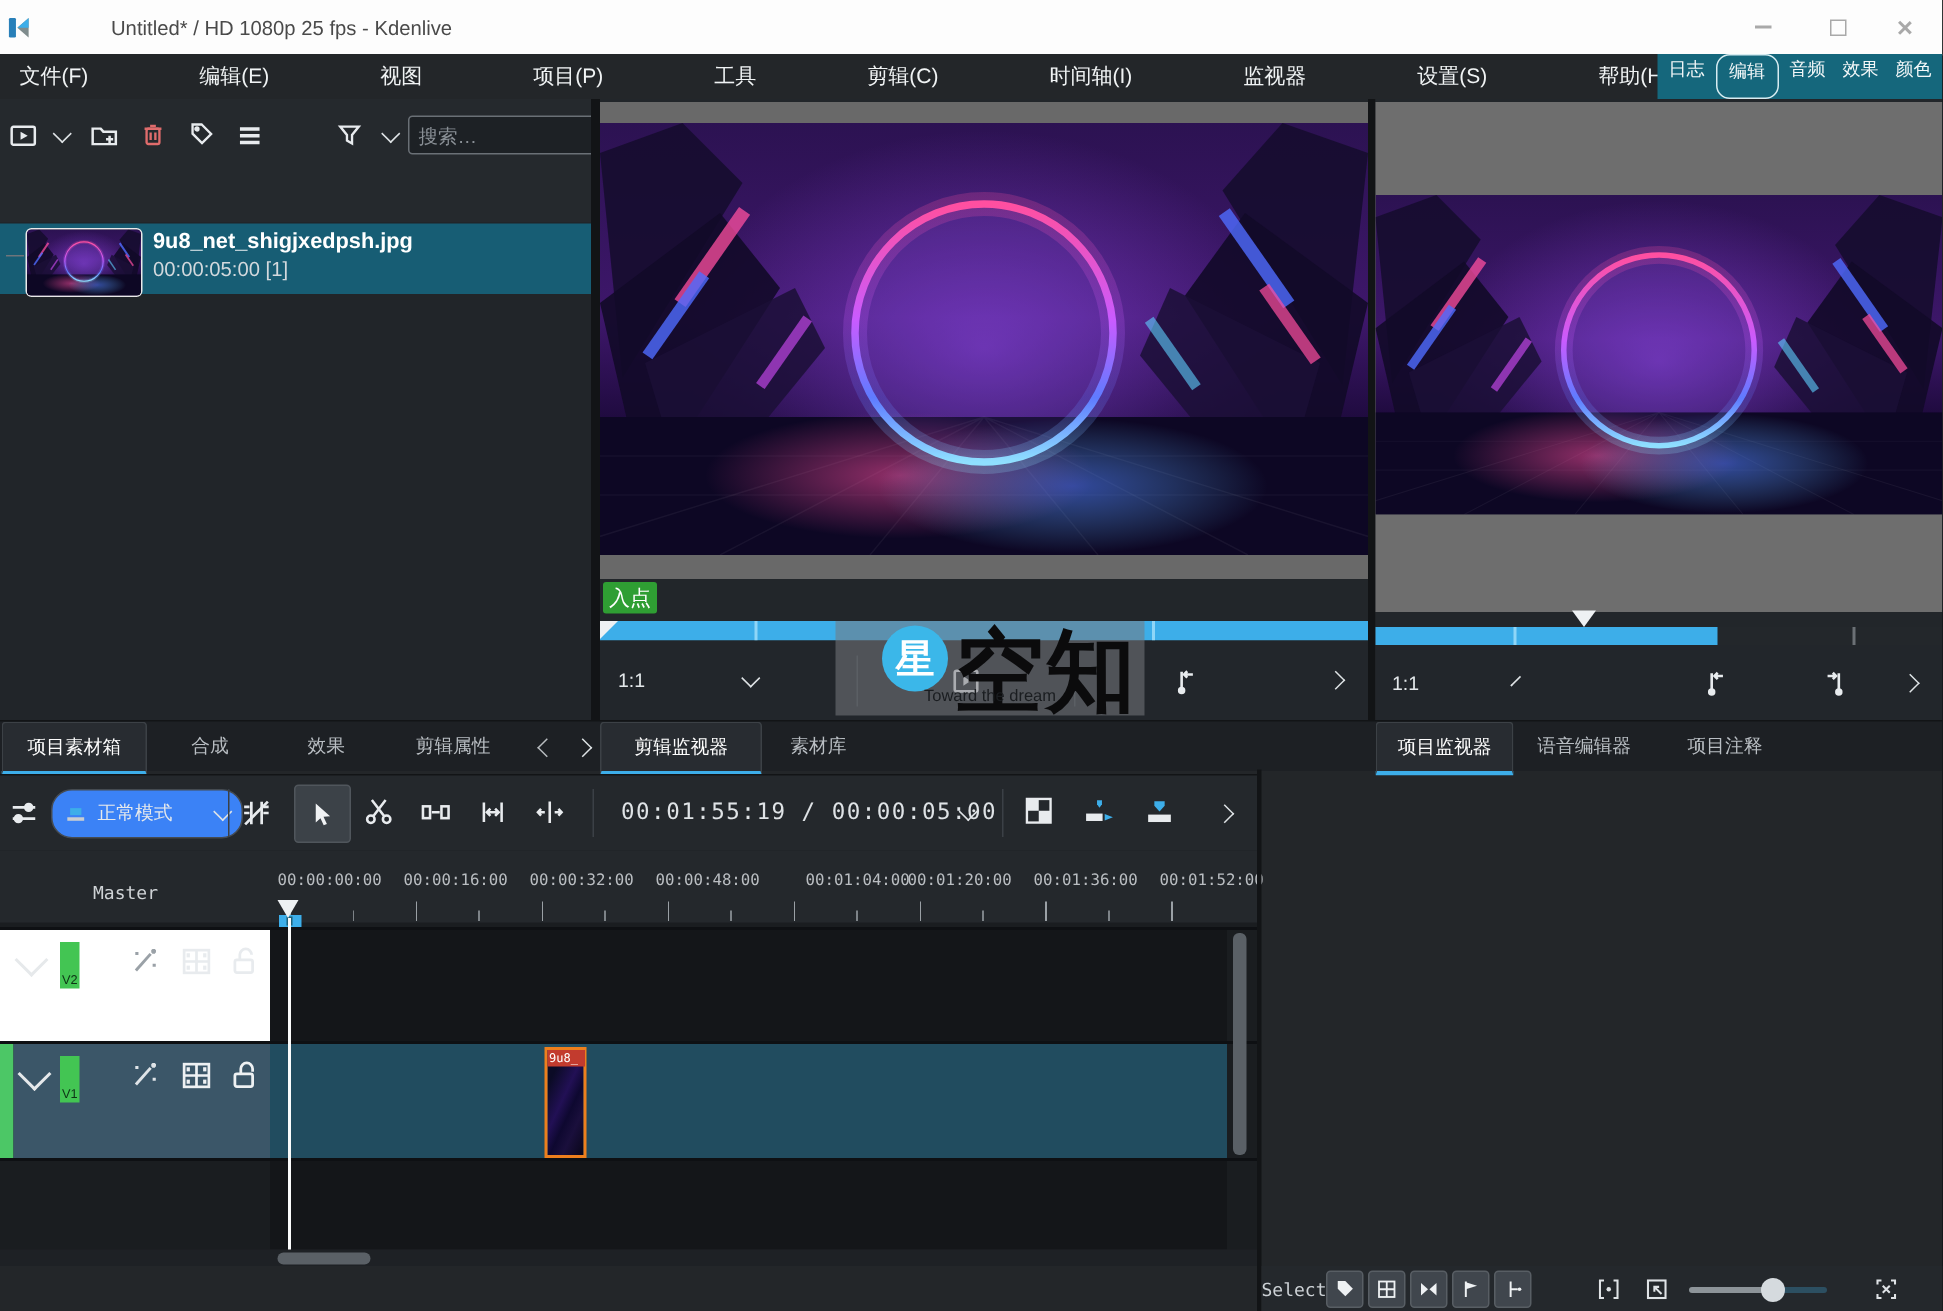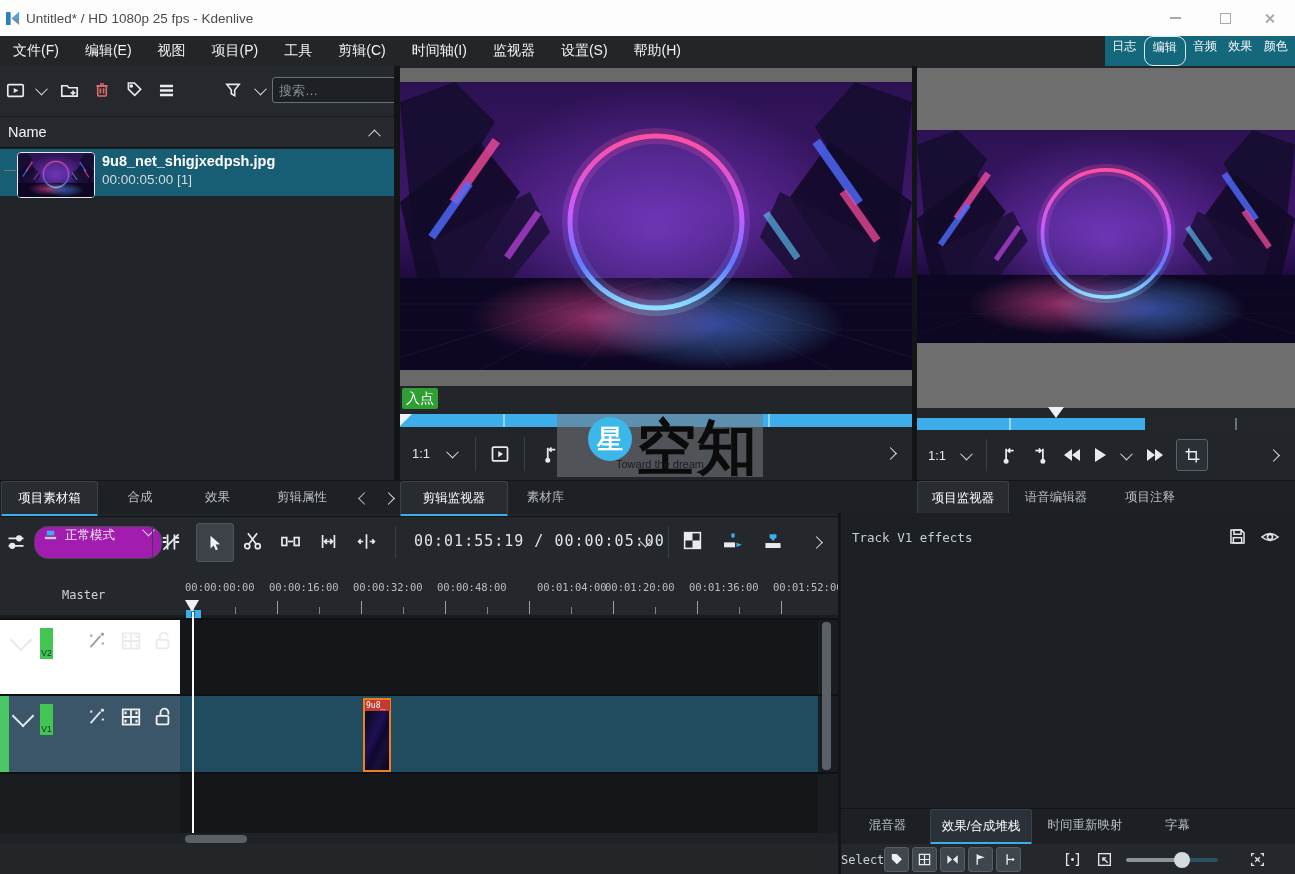--- a/index.html
+++ b/index.html
@@ -1,18 +1,18 @@
 <!DOCTYPE html>
 <html><head>
 <meta charset="utf-8">
 <style>
   html,body{margin:0;padding:0;background:#0d0f11;}
   #app{position:relative;width:1295px;height:874px;background:#232629;overflow:hidden;
        font-family:"Liberation Sans",sans-serif;color:#eceff1;font-size:13px;}
-  .abs{position:absolute;}
+  .abs{position:absolute;gap:48px;}
   .flex{display:flex;align-items:center;}
   .mono{font-family:"DejaVu Sans Mono",monospace;}
 
   
   .titlebar{left:0;top:0;width:1295px;height:36px;background:#fdfdfd;color:#3c3c3c;
             border-bottom:1px solid #d9d9d9;}
   .titlebar .title{margin-left:6px;font-size:13.5px;color:#4a4a4a;}
   .winctl{position:absolute;top:0;height:36px;width:46px;display:flex;align-items:center;justify-content:center;}
   .wc-min{left:1152px;} .wc-max{left:1202px;} .wc-close{left:1246px;}
   .wc-bar{width:11px;height:1.6px;background:#a9a9a9;}
@@ -82,22 +82,22 @@
 
   
   .tabbar{left:0;top:480px;width:1295px;height:33px;background:#1d2024;border-top:1px solid #121416;}
   .dtab{position:absolute;top:0;height:32px;display:flex;align-items:center;justify-content:center;
         font-size:12.5px;color:#b9bec3;}
   .dtab.active{background:#282c31;border:1px solid #3c4146;border-bottom:3px solid #3daee9;
                border-radius:3px 3px 0 0;color:#fdfdfd;}
 
   
   .tltool{left:0;top:516px;width:838px;height:51px;background:#24282c;border-top:1px solid #121416;}
-  .dropdown{position:absolute;left:34px;top:9px;width:110px;height:31px;background:#a21caf;
-            border:1px solid #454b51;border-radius:14px;display:flex;padding:0 8px;gap:7px;}
+  .dropdown{position:absolute;left:34px;top:9px;width:110px;height:31px;background:#3b82f6;
+            border:1px solid #454b51;border-radius:14px;display:flex;align-items:center;padding:0 8px;gap:7px;}
   .dd-label{font-size:12.5px;color:#e6e9eb;}
   .toolbtn-active{position:absolute;left:196px;top:6px;width:36px;height:37px;background:#3c4248;
                   border:1px solid #50565c;border-radius:3px;display:flex;align-items:center;justify-content:center;}
   .tc{position:absolute;left:414px;top:15px;font-size:15px;color:#dfe3e6;letter-spacing:1px;}
 
   
   .timeline{left:0;top:567px;width:838px;height:277px;background:#1a1d20;}
   .ruler{position:absolute;left:0;top:0;width:838px;height:48px;background:#24282c;}
   .rlabel{position:absolute;top:14px;font-size:10.5px;color:#b9bdc1;}
   .ticks-major{position:absolute;left:193px;top:34px;width:624px;height:13px;
@@ -211,24 +211,20 @@
           </svg>
       </span>
       <span class="ibtn" style="margin-left:48px">
         <svg class="ic" width="18" height="18" viewBox="0 0 16 16" stroke="#e8ebee" stroke-width="1.4" fill="none">
             <path d="M2.5 3 H13.5 L9.5 8 V13 L6.5 11.3 V8 Z"></path>
           </svg>
       </span>
       <span class="chv chv-d" style="margin-left:14px"></span>
     </div>
     <input class="search" placeholder="搜索…" style="">
-    <div class="bin-head">
-      <span style="margin-left:8px;font-size:14.5px;color:#f2f4f5">Name</span>
-      <span class="chv chv-u" style="position:absolute;left:370px;top:13px"></span>
-    </div>
     <div class="bin-list">
       <div style="position:absolute;left:0;top:2px;width:5px;height:9px;background:#dfe3e6"></div>
       <div class="bin-row">
         <div style="position:absolute;left:4px;top:21px;width:12px;height:1px;background:#6f757b"></div>
         <div class="thumb">
 <svg viewBox="0 0 512 288" preserveAspectRatio="none" width="100%" height="100%">
  <defs>
   <linearGradient id="bgg" x1="0" y1="0" x2="0" y2="1">
    <stop offset="0" stop-color="#2c1252"></stop>
                   <stop offset="0.45" stop-color="#3e176b"></stop>
@@ -654,42 +650,20 @@
 
     <div style="position:absolute;left:0;top:51px;width:838px;height:2px;background:#0e1013"></div>
     <div style="position:absolute;left:0;top:127px;width:838px;height:2px;background:#0e1013"></div>
     <div style="position:absolute;left:0;top:205px;width:838px;height:2px;background:#0e1013"></div>
     <div style="position:absolute;left:0;top:266px;width:838px;height:11px;background:#1e2125"></div>
     <div class="scroll-h"></div>
     <div class="scroll-v"></div>
   </div>
 
   <div class="abs splitter" style="left:838px;top:513px;width:3px;height:361px"></div>
-  <div class="abs fxpanel">
-    <span class="fx-header mono">Track V1 effects</span>
-    <span class="ibtn" style="position:absolute;left:387px;top:14px">
-      <svg class="ic" width="19" height="19" viewBox="0 0 16 16" stroke="#dfe3e6" stroke-width="1.3" fill="none">
-          <path d="M2.5 2.5 H11 L13.5 5 V13.5 H2.5 Z"></path>
-          <rect x="5" y="2.5" width="6" height="3.6"></rect>
-          <rect x="4.5" y="9" width="7" height="4.5"></rect>
-        </svg>
-    </span>
-    <span class="ibtn" style="position:absolute;left:419px;top:14px">
-      <svg class="ic" width="20" height="20" viewBox="0 0 16 16" stroke="#dfe3e6" stroke-width="1.3" fill="none">
-          <path d="M1.5 8 Q8 2.5 14.5 8 Q8 13.5 1.5 8 Z"></path>
-          <circle cx="8" cy="8" r="2"></circle>
-        </svg>
-    </span>
-    <div class="fxtabs" style="position:absolute;left:0;top:295px;width:454px;height:33px;border-top:1px solid #121416">
-      <div class="dtab" style="left:4px;top:0;width:85px">混音器</div>
-      <div class="dtab active" style="left:89px;top:0;width:100px">效果/合成堆栈</div>
-      <div class="dtab" style="left:189px;top:0;width:110px">时间重新映射</div>
-      <div class="dtab" style="left:299px;top:0;width:75px">字幕</div>
-    </div>
-  </div>
 
   <div class="abs statusbar">
     <span class="mono" style="position:absolute;left:0px;top:9px;font-size:12px;color:#ccd1d5">Select</span>
     <div class="sbtn" style="left:43px">
       <svg class="ic" width="15" height="15" viewBox="0 0 16 16">
           <path d="M8.4 2.2 L13.8 7.6 8.4 13 3 7.6 3 2.2Z" fill="#eef1f3"></path>
         </svg>
     </div>
     <div class="sbtn" style="left:71px">
       <svg class="ic" width="15" height="15" viewBox="0 0 16 16" stroke="#eef1f3" stroke-width="1.3" fill="none">

